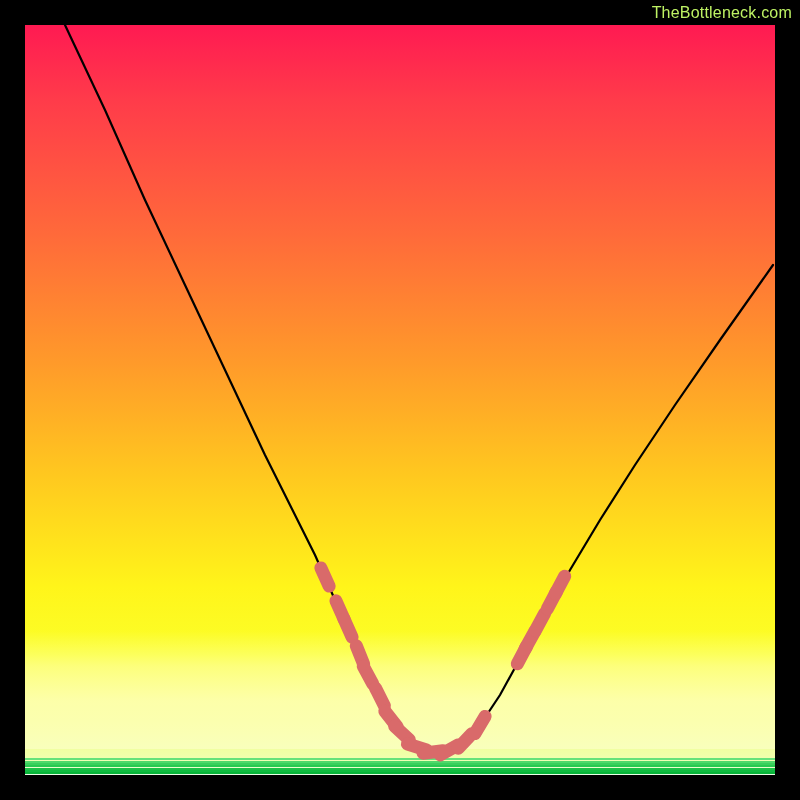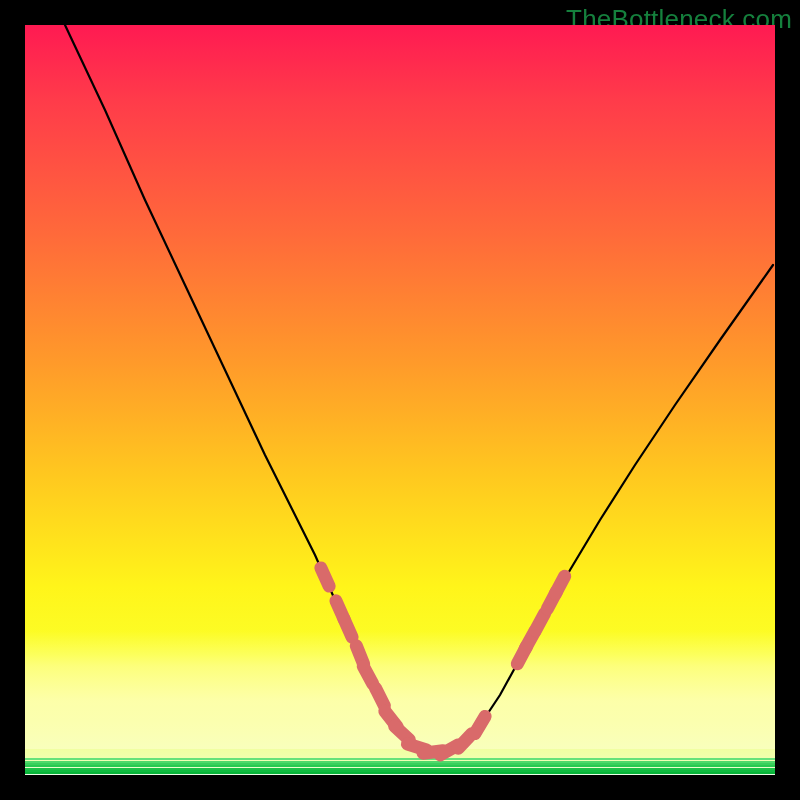--- a/index.html
+++ b/index.html
@@ -64,22 +64,22 @@
   .green-line {
     position: absolute;
     left: 0;
     right: 0;
     height: 2px;
   }
   .watermark {
     position: absolute;
     right: 8px;
     top: 4px;
-    color: #15803d;
-    font-size: 26px;
+    color: #bef264;
+    font-size: 16px;
     font-weight: 400;
     letter-spacing: 0.2px;
     user-select: none;
     margin-left: 8px;
   }
   svg.curve {
     position: absolute;
     inset: 0;
   }
 </style>

